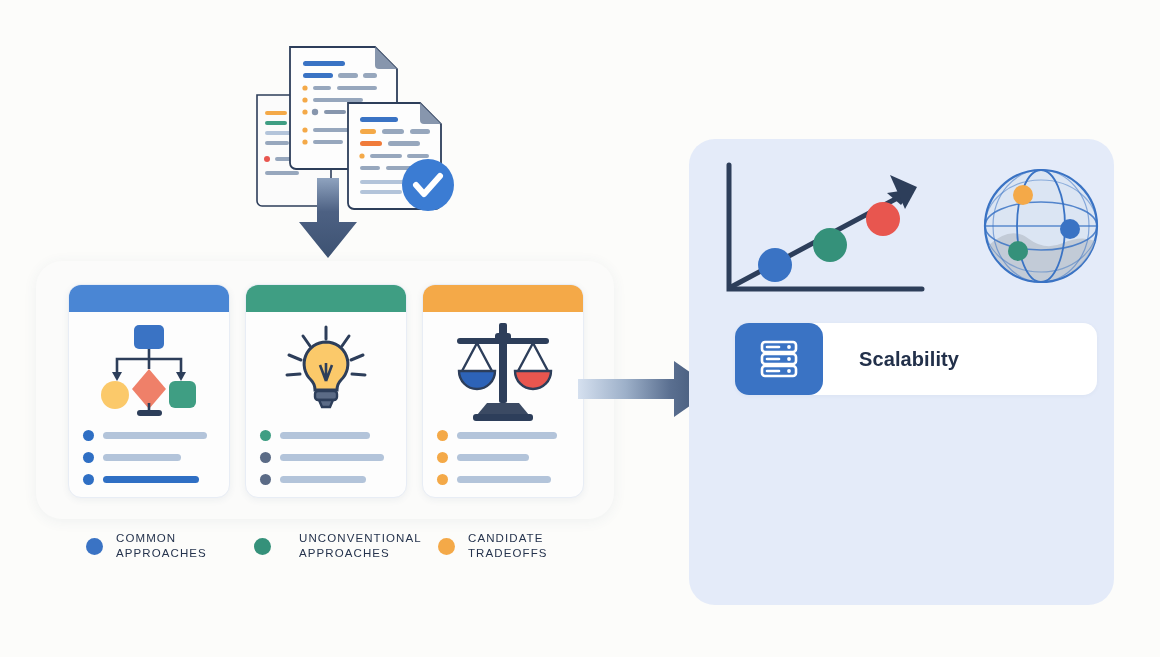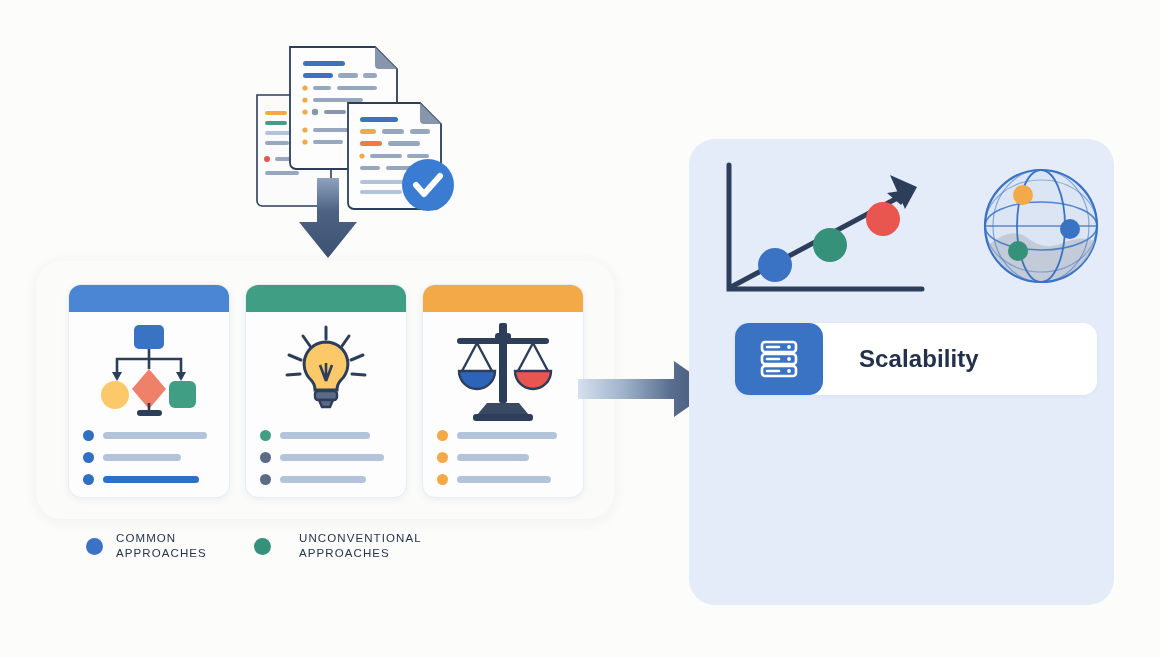--- a/index.html
+++ b/index.html
@@ -65,21 +65,21 @@
     position: relative; height: 72px; margin-bottom: 16px;
     background: #ffffff; border-radius: 14px;
     display: flex; align-items: center;
     box-shadow: 0 1px 4px rgba(60,80,120,0.05);
   }
   .feature-icon {
     position: absolute; left: 0; top: 0; width: 88px; height: 72px;
     border-radius: 14px; display: flex; align-items: center; justify-content: center;
   }
   .feature-label {
-    margin-left: 124px; font-size: 24px; font-weight: bold; color: #22304a;
+    margin-left: 124px; font-size: 20px; font-weight: bold; color: #22304a;
     letter-spacing: 0.1px;
   }
 </style>
 </head>
 <body>
 
 <div id="stage">
 
   <div id="doc-stack">
     <svg width="225" height="180" viewBox="0 0 225 180">
@@ -265,20 +265,25 @@
     <div class="legend-item" id="legend-item-0">
       <span class="legend-dot" style="background:#3a73c4"></span>
       <span class="legend-label">COMMON
 APPROACHES</span>
     </div>
     <div class="legend-item" id="legend-item-1">
       <span class="legend-dot" style="background:#35917a"></span>
       <span class="legend-label">UNCONVENTIONAL
 APPROACHES</span>
     </div>
+    <div class="legend-item" id="legend-item-2">
+      <span class="legend-dot" style="background:#f4a948"></span>
+      <span class="legend-label">CANDIDATE
+TRADEOFFS</span>
+    </div>
   </div>
 
   <div id="right-arrow">
     <svg width="138" height="62" viewBox="0 0 138 62">
       <defs>
         <linearGradient id="gright" x1="0" y1="0" x2="1" y2="0">
           <stop offset="0" stop-color="#d5e0ef"></stop>
           <stop offset="0.35" stop-color="#9db0c9"></stop>
           <stop offset="0.68" stop-color="#5a6f90"></stop>
           <stop offset="1" stop-color="#3d5272"></stop>

